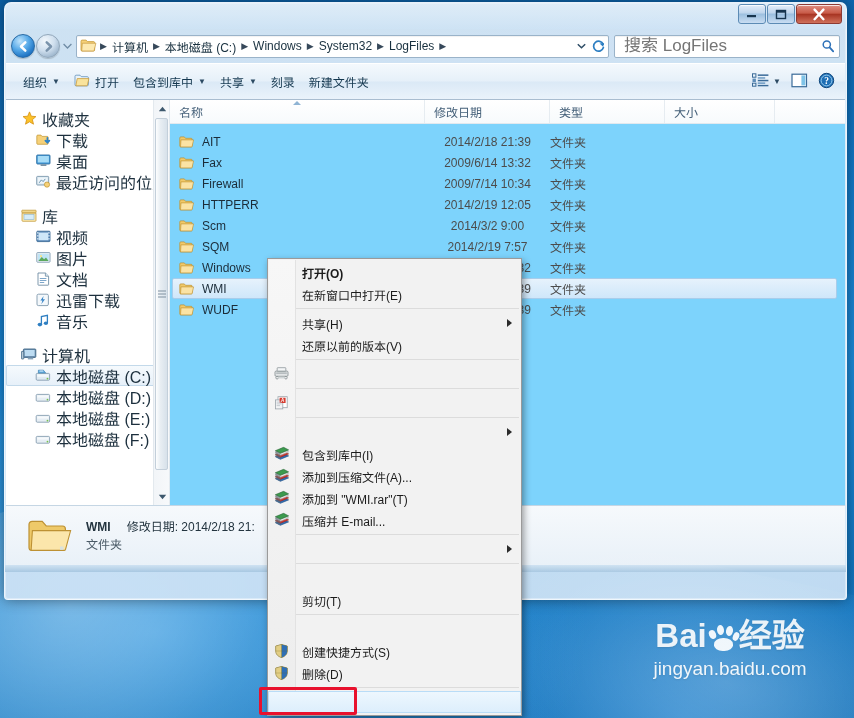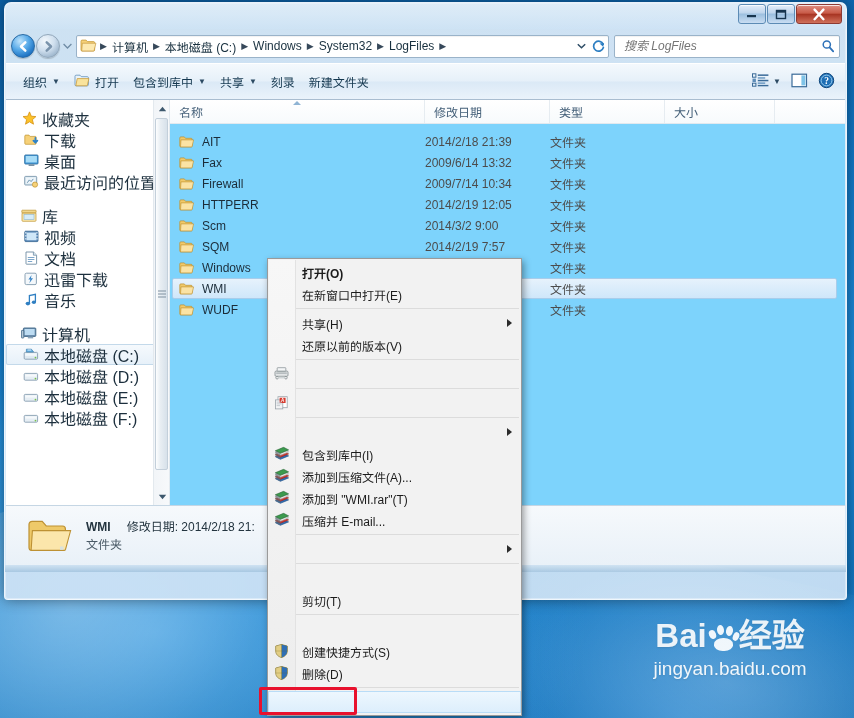--- a/index.html
+++ b/index.html
@@ -181,21 +181,21 @@
     margin-left: 5px;
     background: #ffffff;
     border: 1px solid #9ab3c9;
     border-radius: 2px;
     display: flex; align-items: center;
     padding: 0 3px 0 7px;
     box-shadow: inset 0 1px 1px rgba(0,0,0,0.06);
   }
   .searchbox input {
     flex: 1; border: none; outline: none;
-    font-size: 12px; font-style: italic; color: #7f1d1d;
+    font-size: 17px; color: #7f1d1d;
     font-family: "Liberation Sans", sans-serif;
     background: transparent;
     min-width: 0;
   }
   .search-ico { width: 16px; flex: none; display:flex; align-items:center; justify-content:center; cursor:pointer;}
 
   
   .toolbar {
     height: 37px;
     margin: 0 1px;
@@ -239,21 +239,21 @@
   }
   .tree-inner { padding: 8px 0 0 0; }
   .tree-group { margin-bottom: 2px; }
   .tnode {
     height: 21px;
     display: flex; align-items: center;
     padding-left: 14px;
     font-size: 16px; color: #1c2f3d;
     cursor: pointer; white-space: nowrap;
   }
-  .tnode.child { padding-left: 16px; text-align: right; }
+  .tnode.child { padding-left: 28px; text-align: right; }
   .tnode.selected {
     background: linear-gradient(180deg,#f6fafd 0%, #e6f0f9 100%);
     box-shadow: inset 0 0 0 1px #c3d9ea;
     border-radius: 2px;
   }
   .tnode .ti { width: 18px; flex: none; display: flex; align-items: center; justify-content: center; margin-right: 4px; }
   .tree-gap { height: 11px; }
 
   
   .tscroll {
@@ -326,21 +326,21 @@
     display: flex; align-items: center;
     font-size: 12px;
     cursor: default;
     position: relative;
   }
   .row .r-name {
     width: 255px; display: flex; align-items: center;
     padding-left: 9px; color: #1b2c39; white-space: nowrap;
   }
   .row .r-name .fi { width: 18px; flex: none; margin-right: 5px; display:flex; align-items:center;}
-  .row .r-date { width: 125px; color: #4c4c4c; white-space: nowrap; }
+  .row .r-date { width: 125px; color: #4c4c4c; white-space: nowrap; text-align: center; }
   .row .r-type { width: 115px; color: #4c4c4c; white-space: nowrap; }
   .row .r-size { width: 110px; color: #4c4c4c; white-space: nowrap; }
   .row.selected .sel-full {
     position: absolute; left: 2px; top: 0; right: 8px; height: 21px;
     background: linear-gradient(180deg,#e6f2fc 0%, #cfe7fa 100%);
     border: 1px solid #a8cdeb;
     border-radius: 2px;
     z-index: 0;
   }
   .row > div { position: relative; z-index: 1; }
@@ -662,20 +662,31 @@
                     <rect x="1.3" y="8" width="1.1" height="1.6" fill="#e8f2fa"></rect>
                     <rect x="12.4" y="2" width="1.1" height="1.6" fill="#e8f2fa"></rect>
                     <rect x="12.4" y="5" width="1.1" height="1.6" fill="#e8f2fa"></rect>
                     <rect x="12.4" y="8" width="1.1" height="1.6" fill="#e8f2fa"></rect>
                   </svg>
               </span>
               <span>视频</span>
             </div>
             <div class="tnode child">
               <span class="ti">
+                <svg width="15" height="13" viewBox="0 0 15 13">
+                    <rect x="0.8" y="1.6" width="13.2" height="9.6" rx="0.7" fill="#f2f6f9" stroke="#7e9ab0" stroke-width="0.9"></rect>
+                    <rect x="2" y="2.8" width="10.8" height="7.2" fill="#bfe4f6"></rect>
+                    <circle cx="5" cy="5.2" r="1.1" fill="#f8e28a"></circle>
+                    <path d="M2.3 9.9 L5.8 5.9 L8.1 8.3 L10 6.4 L12.6 9.9 Z" fill="#5ba85c"></path>
+                  </svg>
+              </span>
+              <span>图片</span>
+            </div>
+            <div class="tnode child">
+              <span class="ti">
                 <svg width="13" height="14" viewBox="0 0 13 14">
                     <path d="M1 1 L8.4 1 L11.6 4.2 L11.6 12.7 C11.6 13 11.4 13.2 11.1 13.2 L1.5 13.2 C1.2 13.2 1 13 1 12.7 Z" fill="#ffffff" stroke="#6f8da4" stroke-width="0.9"></path>
                     <path d="M8.4 1 L8.4 4.2 L11.6 4.2" fill="#dce9f2" stroke="#6f8da4" stroke-width="0.8"></path>
                     <rect x="2.8" y="6" width="6.6" height="0.9" fill="#6f9cc4"></rect>
                     <rect x="2.8" y="8" width="6.6" height="0.9" fill="#6f9cc4"></rect>
                     <rect x="2.8" y="10" width="4.4" height="0.9" fill="#6f9cc4"></rect>
                   </svg>
               </span>
               <span>文档</span>
             </div>

